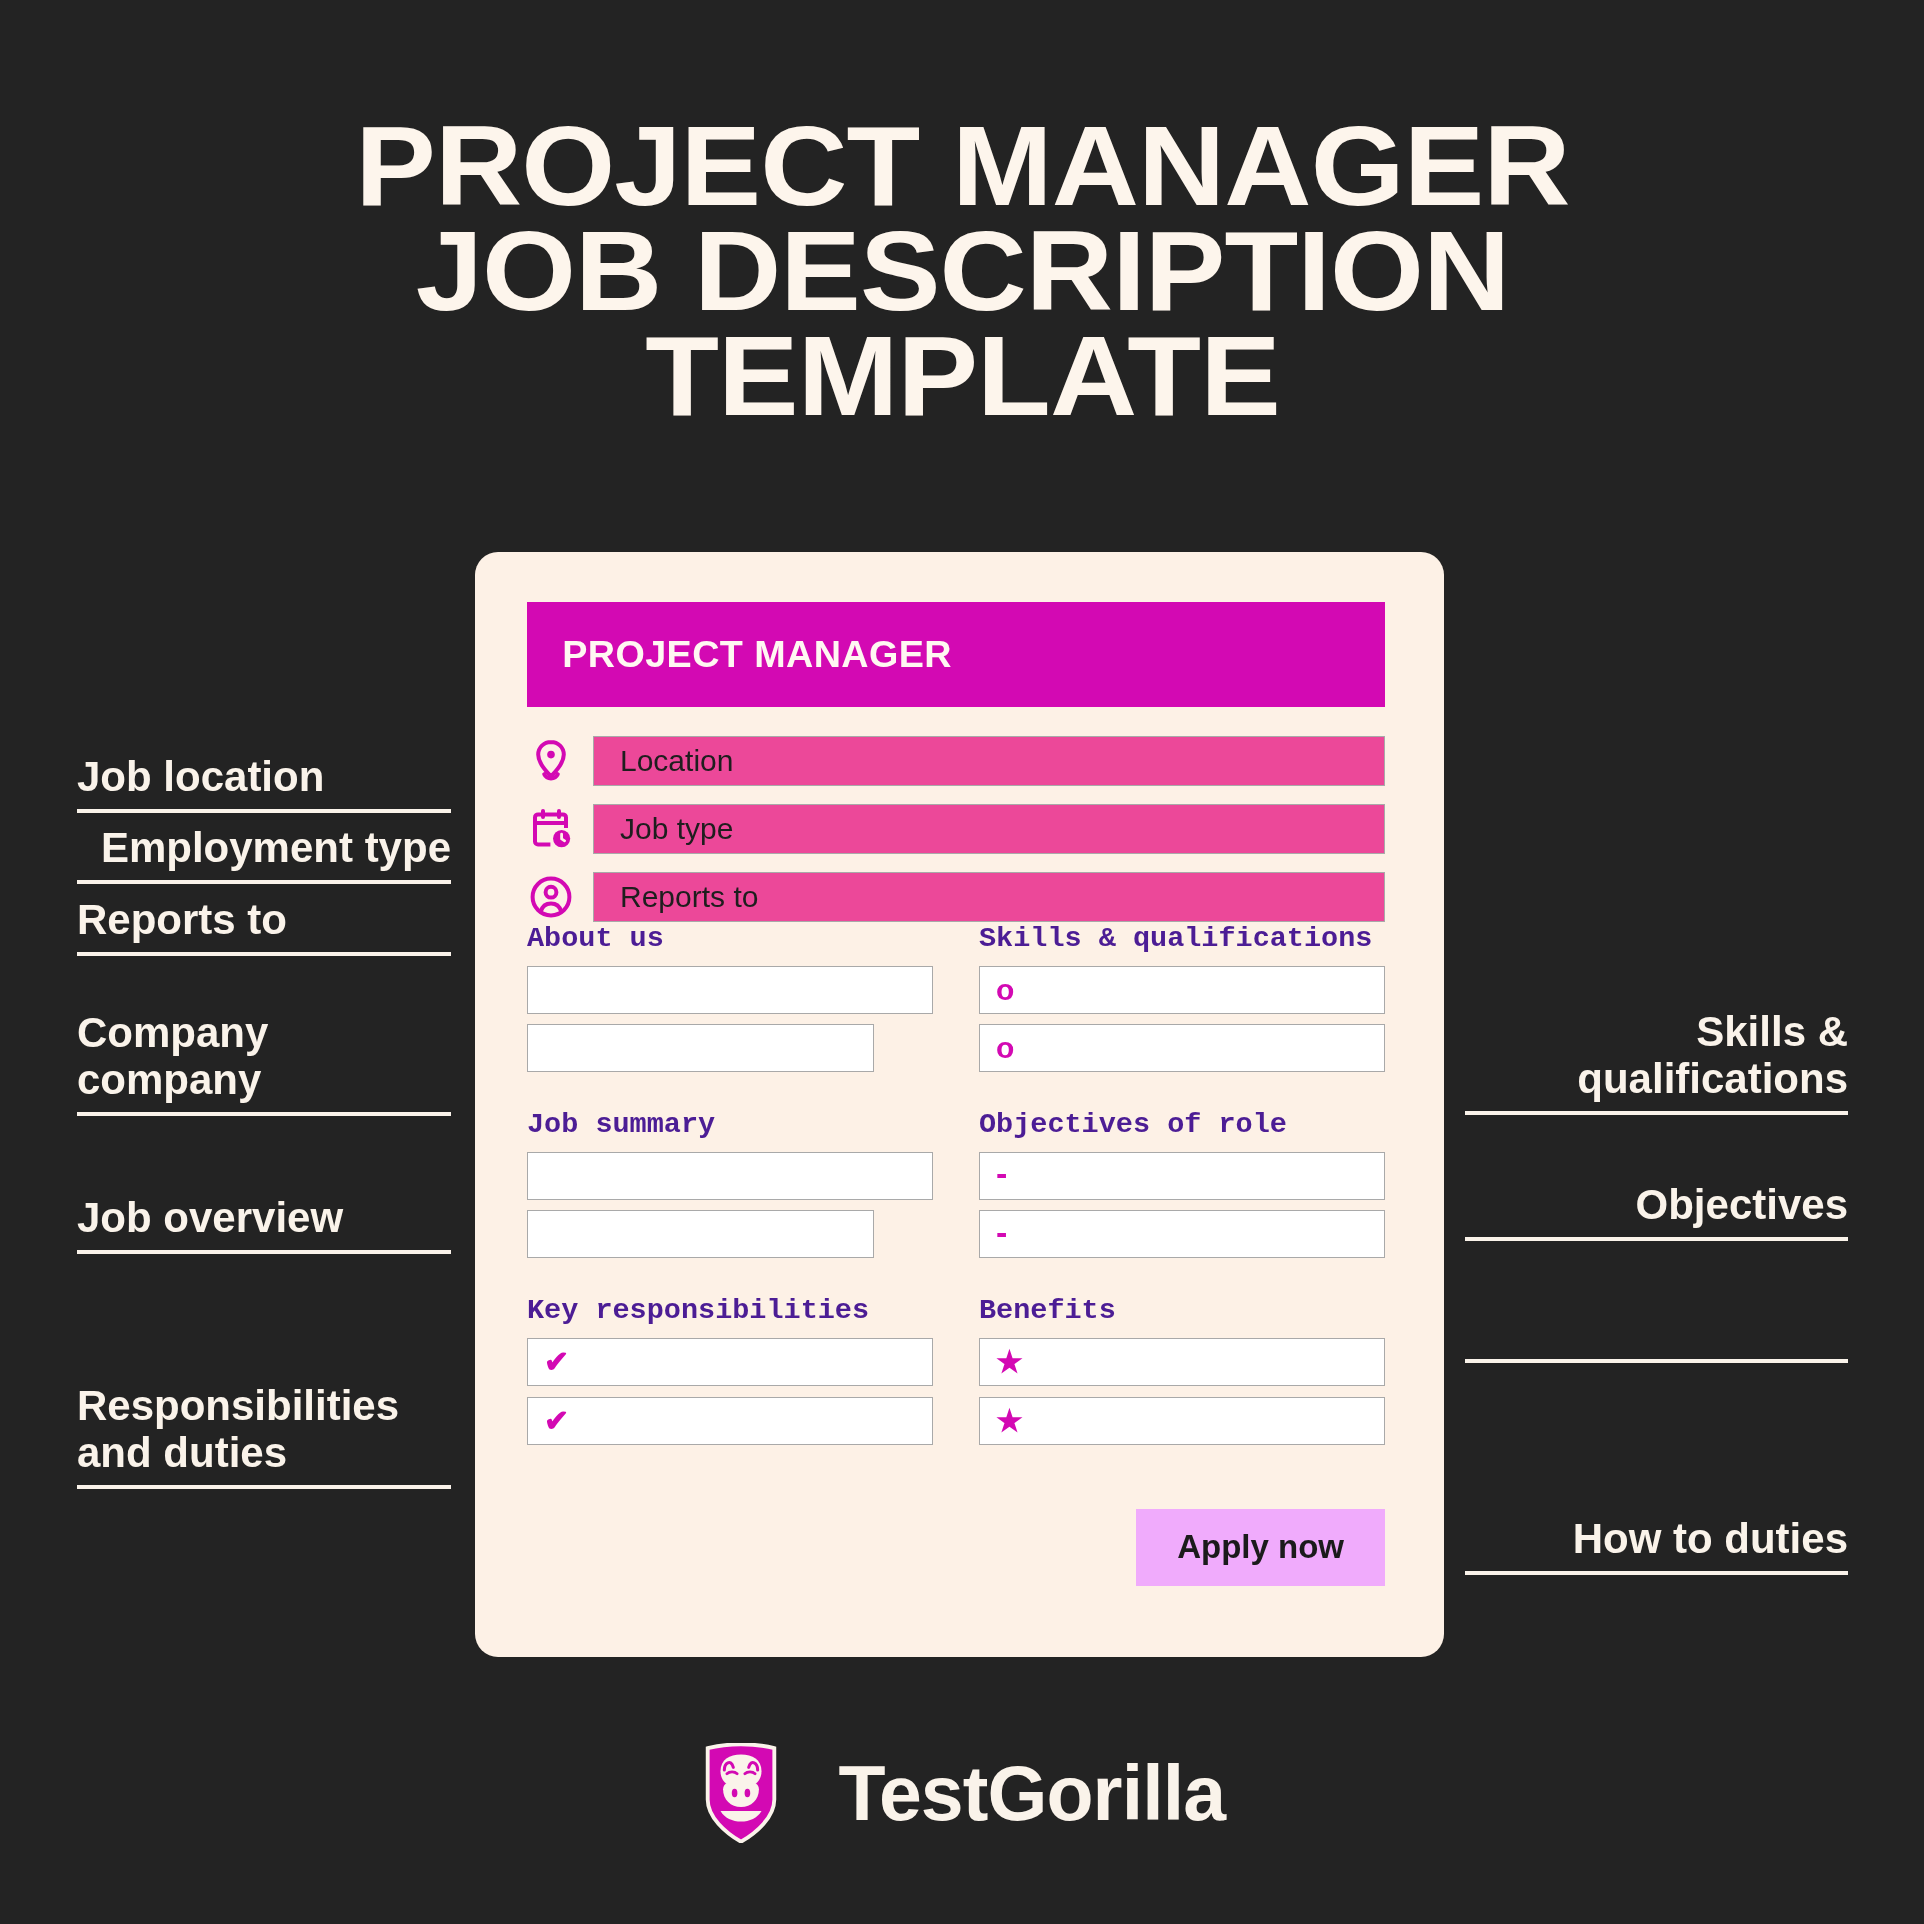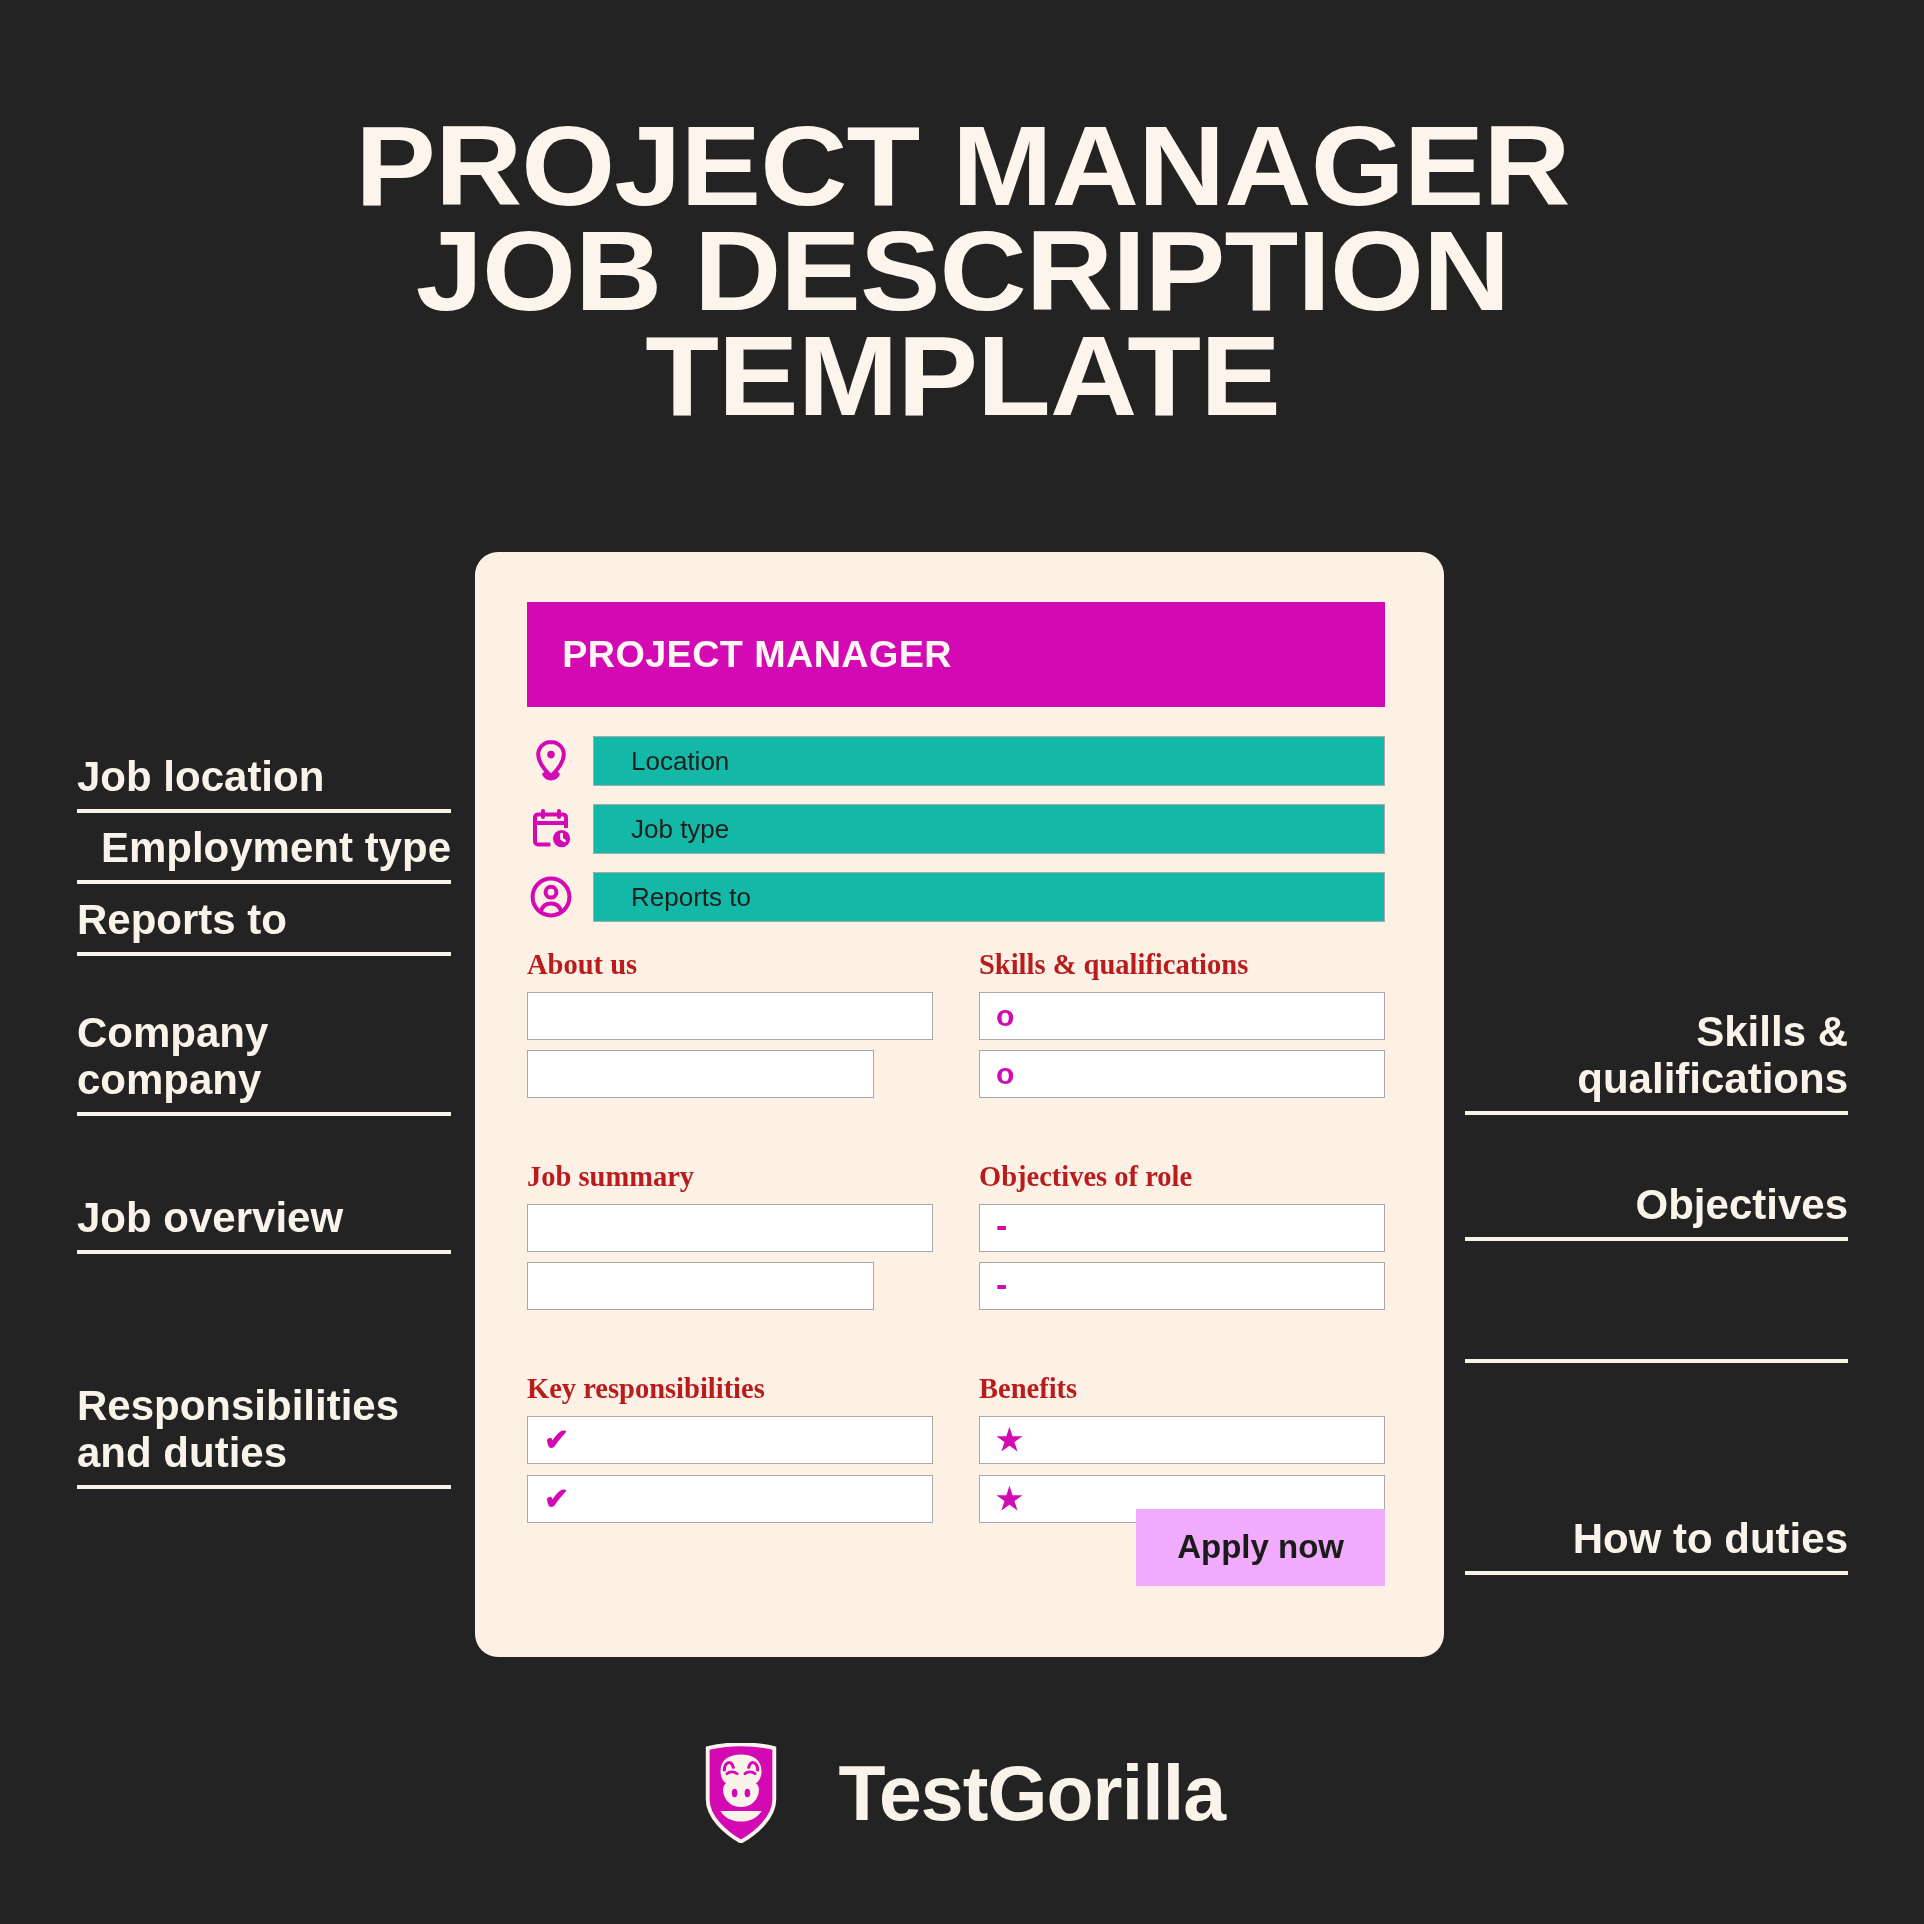--- a/index.html
+++ b/index.html
@@ -86,50 +86,49 @@
     flex: 0 0 48px;
     display: flex;
     align-items: center;
     justify-content: center;
     margin-right: 18px;
   }
   .row-icon svg { display: block; }
   .row-field {
     flex: 1 1 auto;
     height: 50px;
-    background: #14b8a6;
+    background: #ec4899;
     border: 1.8px solid #A9A9A9;
     box-sizing: border-box;
     display: flex;
     align-items: center;
-    padding-left: 37px;
-    font-size: 26px;
+    padding-left: 26px;
+    font-size: 30px;
     color: #1E1E1E;
     font-weight: 500;
   }
 
   
   .grid {
     position: absolute;
     left: 52px;
     top: 370px;
     width: 858px;
     display: grid;
     grid-template-columns: 1fr 1fr;
     column-gap: 46px;
     row-gap: 0;
   }
   .group { margin-bottom: 25px; }
   .group-label {
     font-size: 28.5px;
     font-weight: bold;
-    color: #b91c1c;
+    color: #4c1d95;
     margin-bottom: 10.7px;
-    font-family: Liberation Serif, serif;
-    margin-top: 27px;
+    font-family: Liberation Mono, monospace;
   }
   .field {
     height: 48px;
     background: #FFFFFF;
     border: 1.8px solid #A9A9A9;
     box-sizing: border-box;
     margin-bottom: 10.7px;
     display: flex;
     align-items: center;
     padding-left: 16px;

